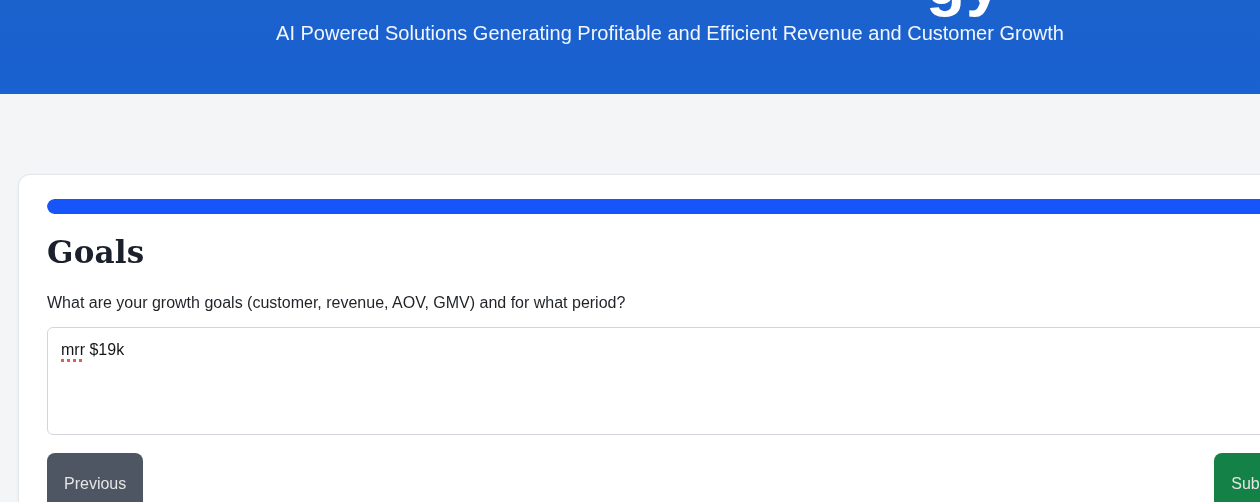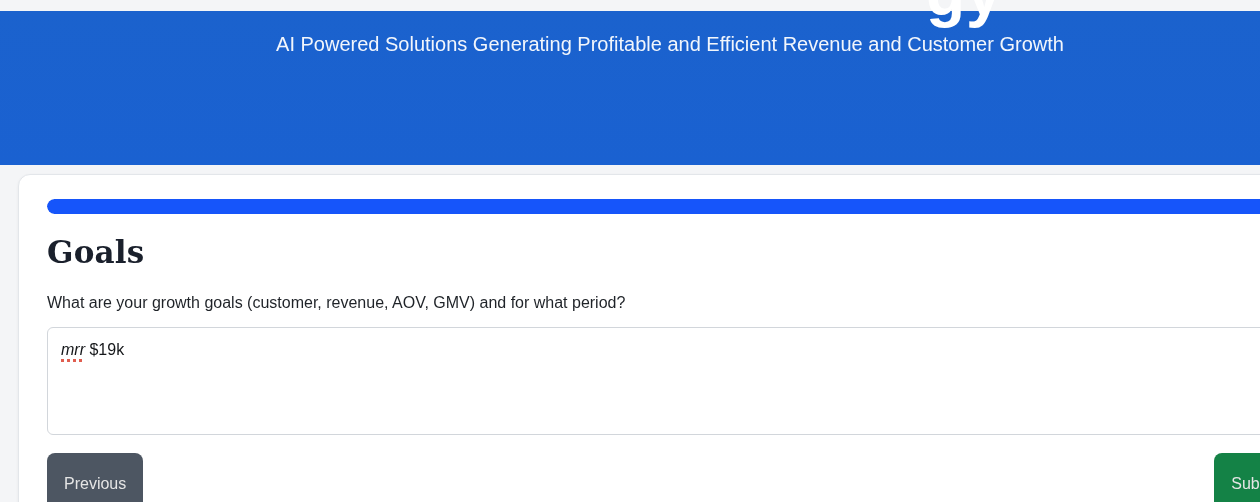--- a/index.html
+++ b/index.html
@@ -7,22 +7,22 @@
     width: 1260px; height: 502px;
     overflow: hidden;
     font-family: "Liberation Sans", sans-serif;
     background: #f4f5f7;
     position: relative;
   }
 
   
   .hero {
     position: absolute;
-    left: 0; top: 11px;
-    width: 1260px; height: 154px;
+    left: 0; top: 0;
+    width: 1260px; height: 94px;
     background: linear-gradient(180deg, #1b62cd 0%, #1a61d1 100%);
     overflow: visible;
   }
   .hero-title-fragment {
     position: absolute;
     left: 926px;
     top: -50px;
     font-size: 64px;
     font-weight: 700;
     line-height: 1;
@@ -103,21 +103,20 @@
     color: #15171a;
     cursor: text;
     overflow: hidden;
   }
   .misspelled {
     text-decoration: underline;
     text-decoration-style: dotted;
     text-decoration-color: #e05d4f;
     text-decoration-thickness: 2.5px;
     text-underline-offset: 4px;
-    font-style: italic;
   }
 
   .button-row {
     margin-top: 18px;
     display: flex;
     justify-content: space-between;
     align-items: center;
   }
   .btn {
     border: none;

